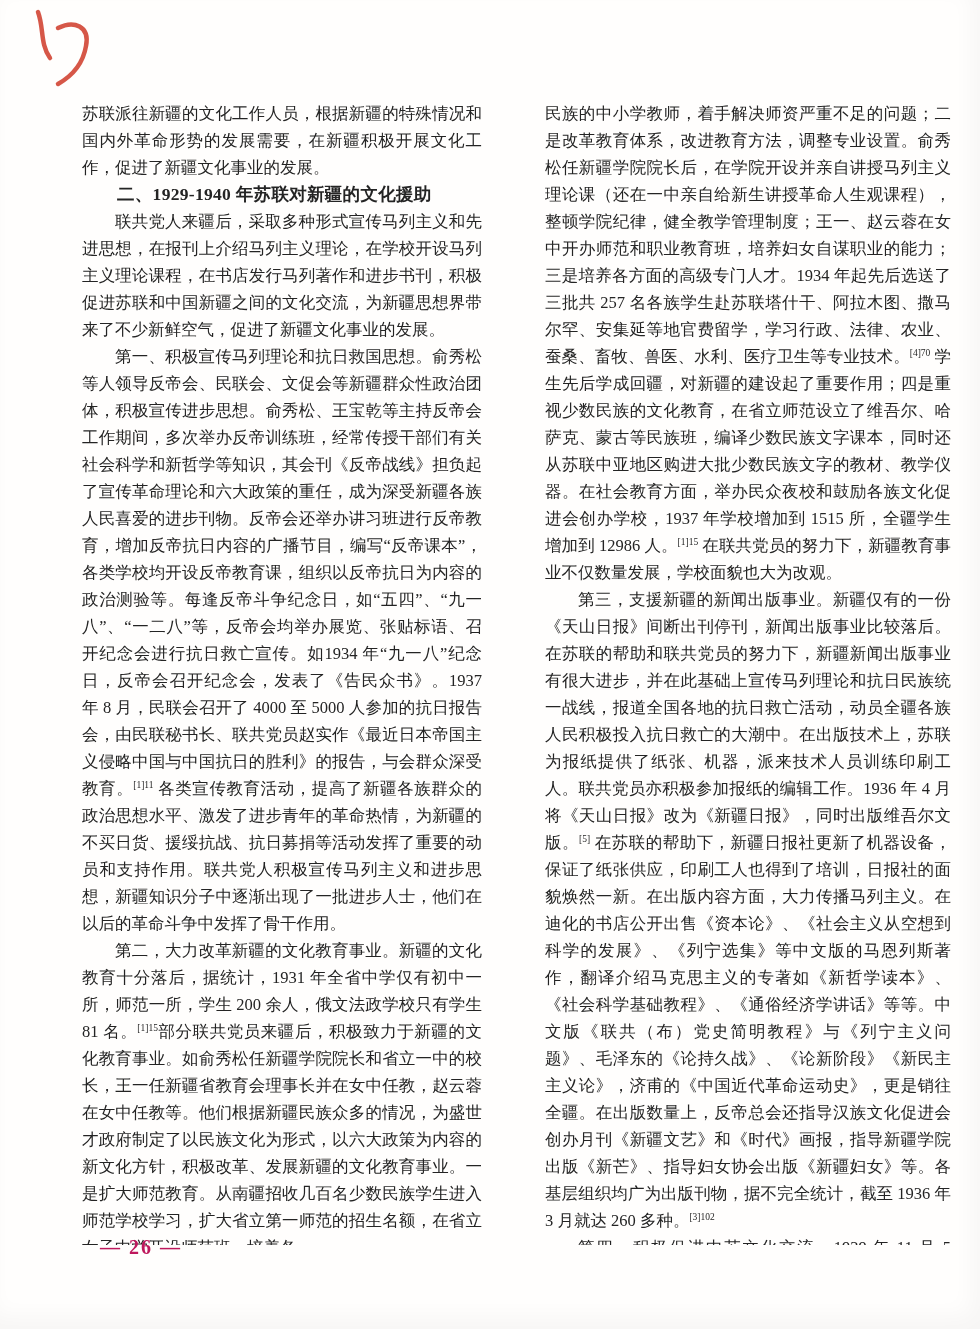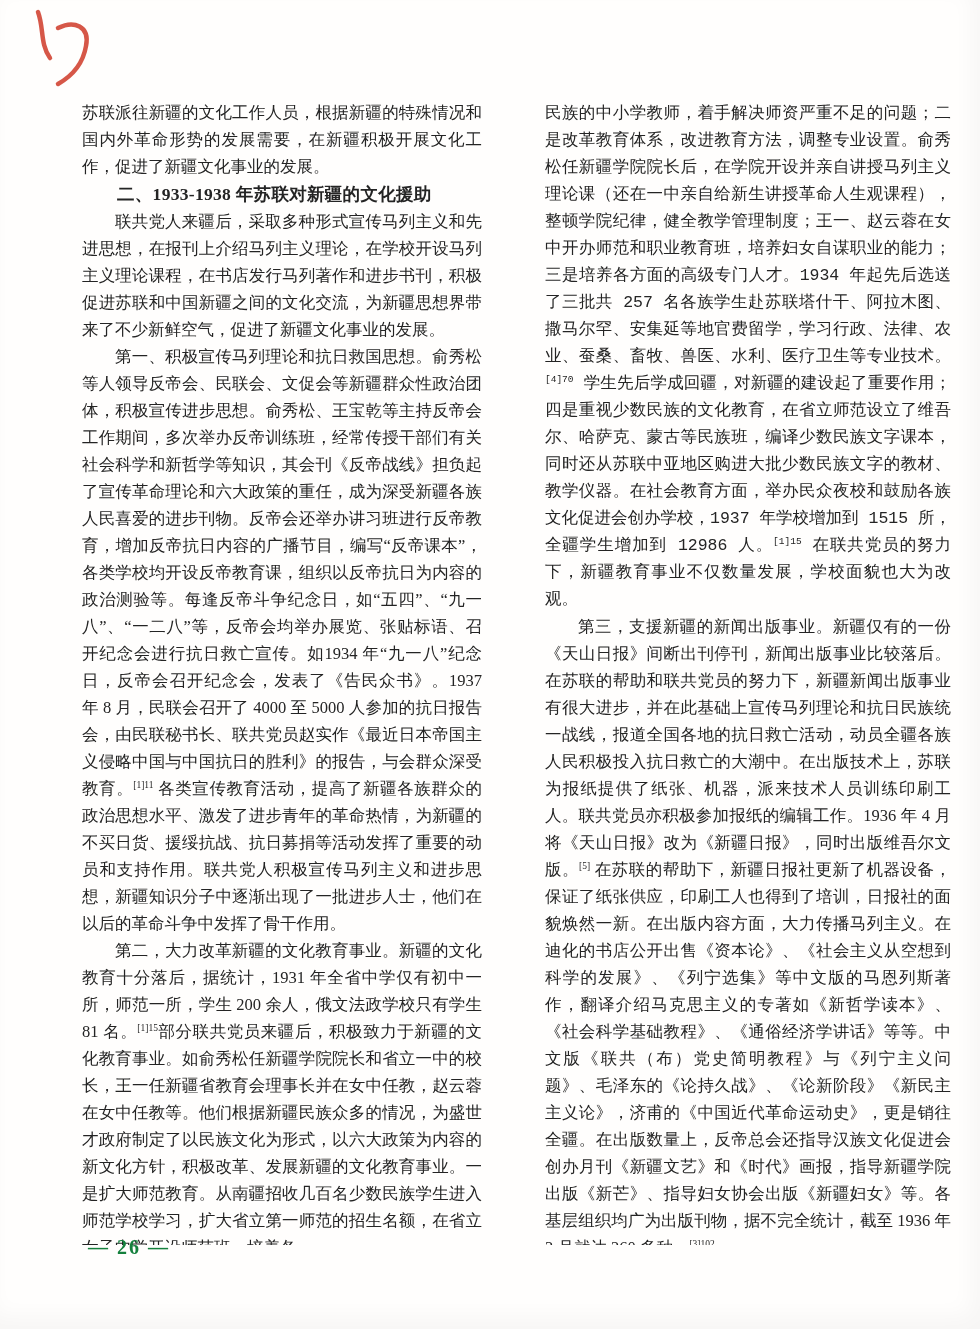--- a/index.html
+++ b/index.html
@@ -20,50 +20,50 @@
     font-size:16.5px;
     line-height:27px;
     color:#242424;
     text-align:justify;
     text-justify:inter-ideograph;
     word-break:break-all;
   }
   .col-left{left:82px;}
   .col-right{left:502px;width:406px;margin-left:43px;}
   .col p{margin:0;padding:0;text-indent:2em;}
-  .col p.cont{text-indent:0;font-family:Liberation Mono, monospace;}
+  .col p.cont{text-indent:0;}
   .col p.heading{font-weight:bold;font-size:17.5px;letter-spacing:0.3px;}
   .col sup{font-size:9.5px;line-height:0;vertical-align:super;letter-spacing:0;}
   .page-number{
     position:absolute;
-    left:88px;top:1236px;
+    left:100px;top:1236px;
     font-size:20px;
     font-weight:bold;
-    color:#15803d;
+    color:#be185d;
     letter-spacing:2px;
   }
   .red-marks{
     position:absolute;
     left:24px;top:2px;
     width:110px;height:100px;
   }
 </style>
 </head>
 <body>
 
 <div class="page">
 
   <svg class="red-marks" viewBox="0 0 110 100" xmlns="http://www.w3.org/2000/svg">
     <path d="M14 10 C20 26, 16 42, 26 56" fill="none" stroke-width="4.5" stroke-linecap="round" opacity="0.85" stroke="#cf3a28"></path>
     <path d="M34 26 C50 18, 66 24, 62 44 C59 62, 48 74, 34 82" fill="none" stroke-width="4.5" stroke-linecap="round" opacity="0.85" stroke="#cf3a28"></path>
   </svg>
 
   <div class="col col-left">
       <p class="body cont">苏联派往新疆的文化工作人员，根据新疆的特殊情况和国内外革命形势的发展需要，在新疆积极开展文化工作，促进了新疆文化事业的发展。</p>
-      <p class="heading">二、1933-1938 年苏联对新疆的文化援助</p>
+      <p class="heading">二、1929-1940 年苏联对新疆的文化援助</p>
       <p class="body">联共党人来疆后，采取多种形式宣传马列主义和先进思想，在报刊上介绍马列主义理论，在学校开设马列主义理论课程，在书店发行马列著作和进步书刊，积极促进苏联和中国新疆之间的文化交流，为新疆思想界带来了不少新鲜空气，促进了新疆文化事业的发展。</p>
       <p class="body">第一、积极宣传马列理论和抗日救国思想。俞秀松等人领导反帝会、民联会、文促会等新疆群众性政治团体，积极宣传进步思想。俞秀松、王宝乾等主持反帝会工作期间，多次举办反帝训练班，经常传授干部们有关社会科学和新哲学等知识，其会刊《反帝战线》担负起了宣传革命理论和六大政策的重任，成为深受新疆各族人民喜爱的进步刊物。反帝会还举办讲习班进行反帝教育，增加反帝抗日内容的广播节目，编写“反帝课本”，各类学校均开设反帝教育课，组织以反帝抗日为内容的政治测验等。每逢反帝斗争纪念日，如“五四”、“九一八”、“一二八”等，反帝会均举办展览、张贴标语、召开纪念会进行抗日救亡宣传。如1934 年“九一八”纪念日，反帝会召开纪念会，发表了《告民众书》。1937 年 8 月，民联会召开了 4000 至 5000 人参加的抗日报告会，由民联秘书长、联共党员赵实作《最近日本帝国主义侵略中国与中国抗日的胜利》的报告，与会群众深受教育。<sup>[1]11</sup> 各类宣传教育活动，提高了新疆各族群众的政治思想水平、激发了进步青年的革命热情，为新疆的不买日货、援绥抗战、抗日募捐等活动发挥了重要的动员和支持作用。联共党人积极宣传马列主义和进步思想，新疆知识分子中逐渐出现了一批进步人士，他们在以后的革命斗争中发挥了骨干作用。</p>
       <p class="body">第二，大力改革新疆的文化教育事业。新疆的文化教育十分落后，据统计，1931 年全省中学仅有初中一所，师范一所，学生 200 余人，俄文法政学校只有学生 81 名。<sup>[1]15</sup>部分联共党员来疆后，积极致力于新疆的文化教育事业。如俞秀松任新疆学院院长和省立一中的校长，王一任新疆省教育会理事长并在女中任教，赵云蓉在女中任教等。他们根据新疆民族众多的情况，为盛世才政府制定了以民族文化为形式，以六大政策为内容的新文化方针，积极改革、发展新疆的文化教育事业。一是扩大师范教育。从南疆招收几百名少数民族学生进入师范学校学习，扩大省立第一师范的招生名额，在省立女子中学开设师范班，培养各</p>
     </div>
 
   <div class="col col-right">
       <p class="body cont">民族的中小学教师，着手解决师资严重不足的问题；二是改革教育体系，改进教育方法，调整专业设置。俞秀松任新疆学院院长后，在学院开设并亲自讲授马列主义理论课（还在一中亲自给新生讲授革命人生观课程），整顿学院纪律，健全教学管理制度；王一、赵云蓉在女中开办师范和职业教育班，培养妇女自谋职业的能力；三是培养各方面的高级专门人才。1934 年起先后选送了三批共 257 名各族学生赴苏联塔什干、阿拉木图、撒马尔罕、安集延等地官费留学，学习行政、法律、农业、蚕桑、畜牧、兽医、水利、医疗卫生等专业技术。<sup>[4]70</sup> 学生先后学成回疆，对新疆的建设起了重要作用；四是重视少数民族的文化教育，在省立师范设立了维吾尔、哈萨克、蒙古等民族班，编译少数民族文字课本，同时还从苏联中亚地区购进大批少数民族文字的教材、教学仪器。在社会教育方面，举办民众夜校和鼓励各族文化促进会创办学校，1937 年学校增加到 1515 所，全疆学生增加到 12986 人。<sup>[1]15</sup> 在联共党员的努力下，新疆教育事业不仅数量发展，学校面貌也大为改观。</p>
       <p class="body">第三，支援新疆的新闻出版事业。新疆仅有的一份《天山日报》间断出刊停刊，新闻出版事业比较落后。在苏联的帮助和联共党员的努力下，新疆新闻出版事业有很大进步，并在此基础上宣传马列理论和抗日民族统一战线，报道全国各地的抗日救亡活动，动员全疆各族人民积极投入抗日救亡的大潮中。在出版技术上，苏联为报纸提供了纸张、机器，派来技术人员训练印刷工人。联共党员亦积极参加报纸的编辑工作。1936 年 4 月将《天山日报》改为《新疆日报》，同时出版维吾尔文版。<sup>[5]</sup> 在苏联的帮助下，新疆日报社更新了机器设备，保证了纸张供应，印刷工人也得到了培训，日报社的面貌焕然一新。在出版内容方面，大力传播马列主义。在迪化的书店公开出售《资本论》、《社会主义从空想到科学的发展》、《列宁选集》等中文版的马恩列斯著作，翻译介绍马克思主义的专著如《新哲学读本》、《社会科学基础教程》、《通俗经济学讲话》等等。中文版《联共（布）党史简明教程》与《列宁主义问题》、毛泽东的《论持久战》、《论新阶段》《新民主主义论》，济甫的《中国近代革命运动史》，更是销往全疆。在出版数量上，反帝总会还指导汉族文化促进会创办月刊《新疆文艺》和《时代》画报，指导新疆学院出版《新芒》、指导妇女协会出版《新疆妇女》等。各基层组织均广为出版刊物，据不完全统计，截至 1936 年 3 月就达 260 多种。<sup>[3]102</sup></p>
       <p class="body">第四，积极促进中苏文化交流。1939 年 11 月 5 日，新疆中苏文化协会正式成立，联共党员王宝乾任协会会</p>
     </div>

